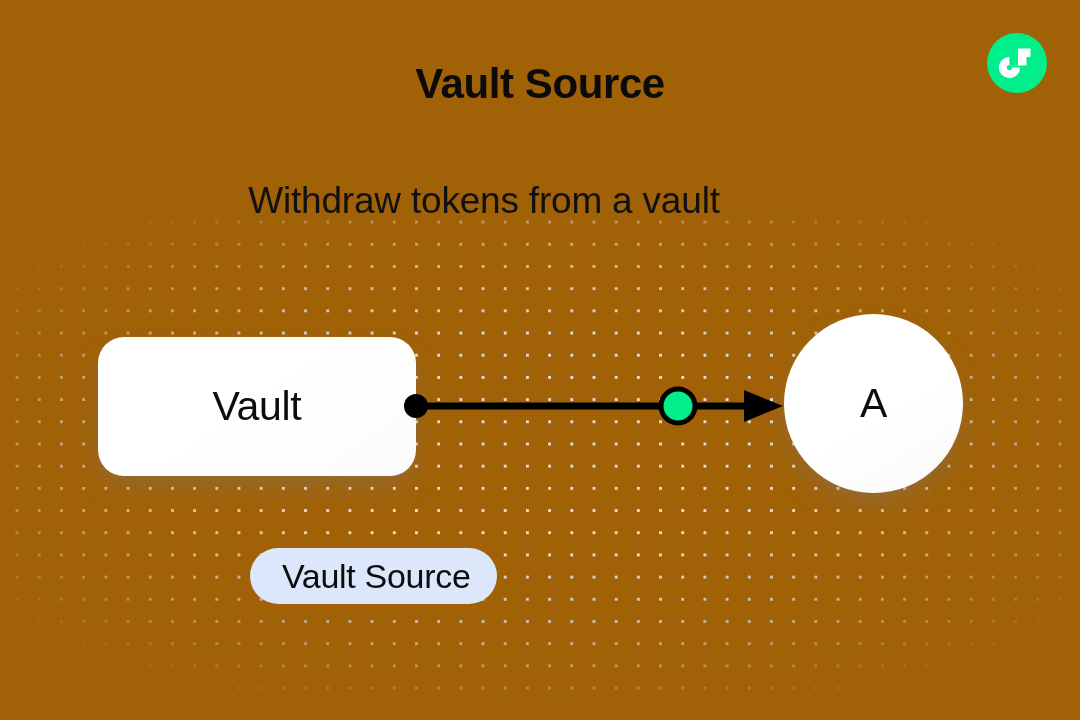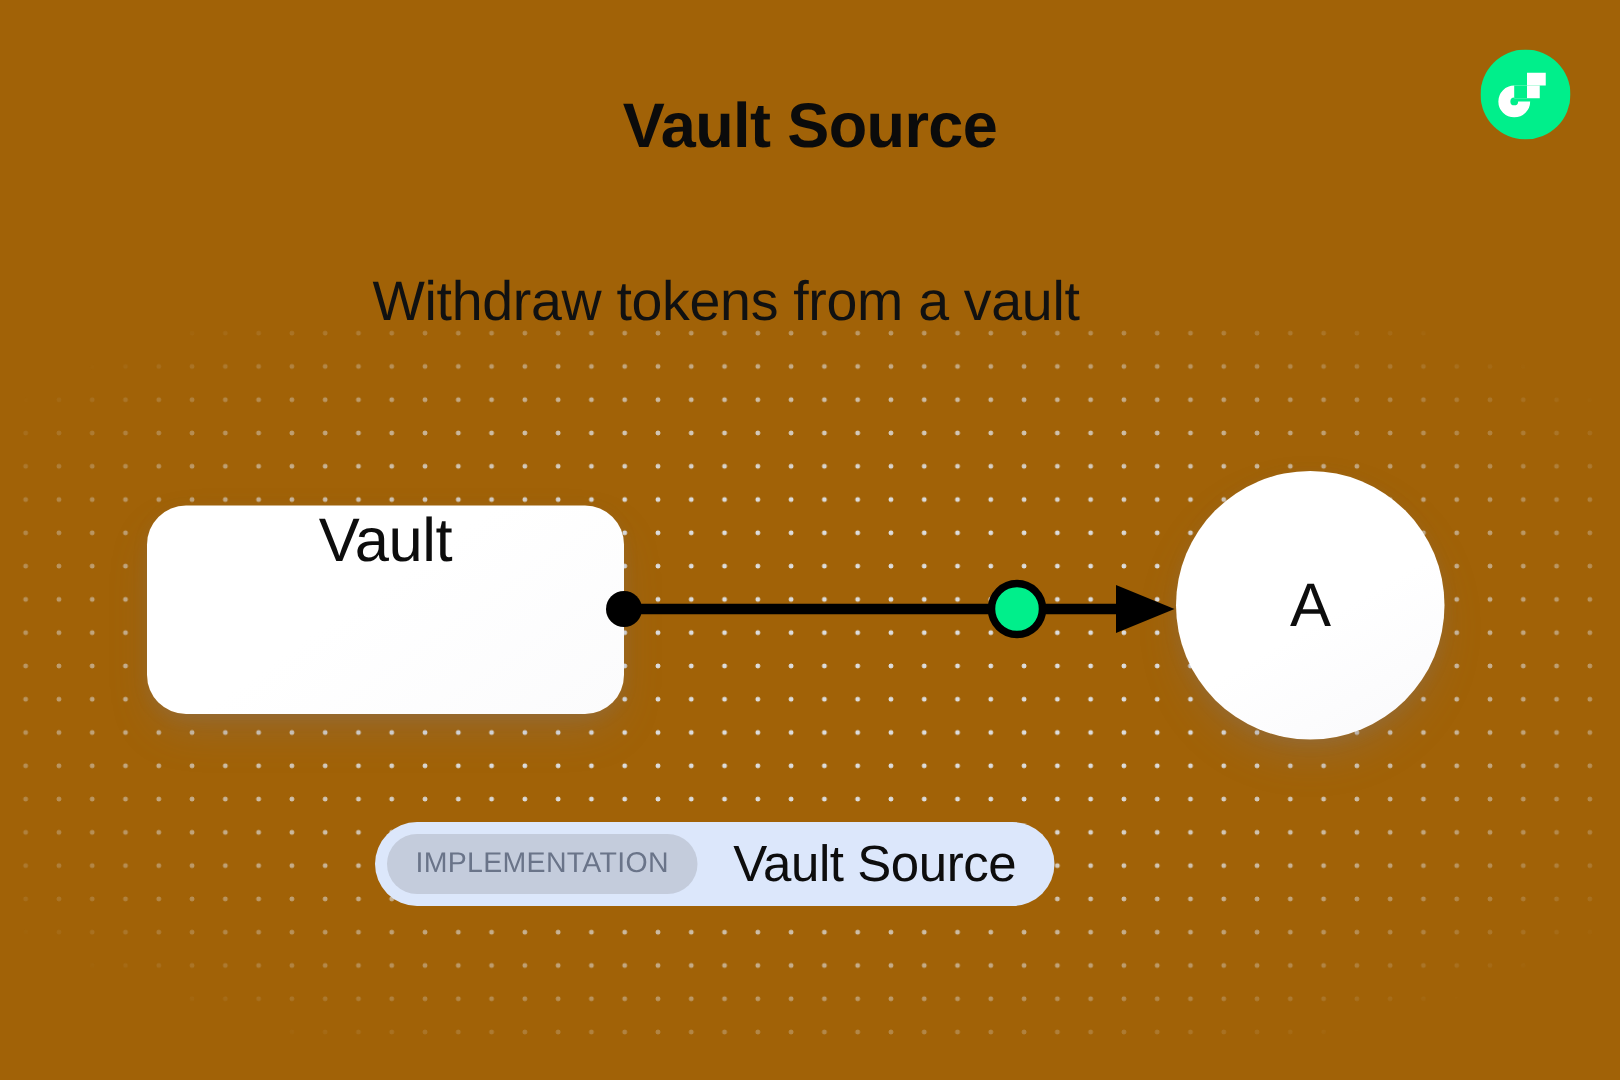--- a/index.html
+++ b/index.html
@@ -96,20 +96,21 @@
     position: absolute;
     left: 98px;
     top: 337px;
     width: 318px;
     height: 139px;
     border-radius: 26px;
     background: linear-gradient(145deg, #ffffff 0%, #ffffff 45%, #fbfbfc 100%);
     box-shadow: 0 14px 30px -6px rgba(120,128,160,0.26),
                 0 3px 10px rgba(120,128,160,0.13);
     display: flex;
+    align-items: center;
     justify-content: center;
   }
   .node-vault-label {
     font-size: 41px;
     font-weight: 400;
     color: #0d0d0d;
     letter-spacing: -0.3px;
   }
 
   .node-a {
@@ -218,19 +219,16 @@
       <polygon points="744,390 783,406 744,422" fill="#000000"></polygon>
 
       <circle cx="416" cy="406" r="12" fill="#000000"></circle>
 
       <circle cx="678" cy="406" r="17" fill="#00ef8b" stroke="#000000" stroke-width="5"></circle>
     </svg>
 
   </div>
 
   <div class="impl-badge">
-    <span class="impl-tag">
-      <span class="impl-tag-label">IMPLEMENTATION</span>
-    </span>
     <span class="impl-name">Vault Source</span>
   </div>
 
 </div>
 
 </body></html>

